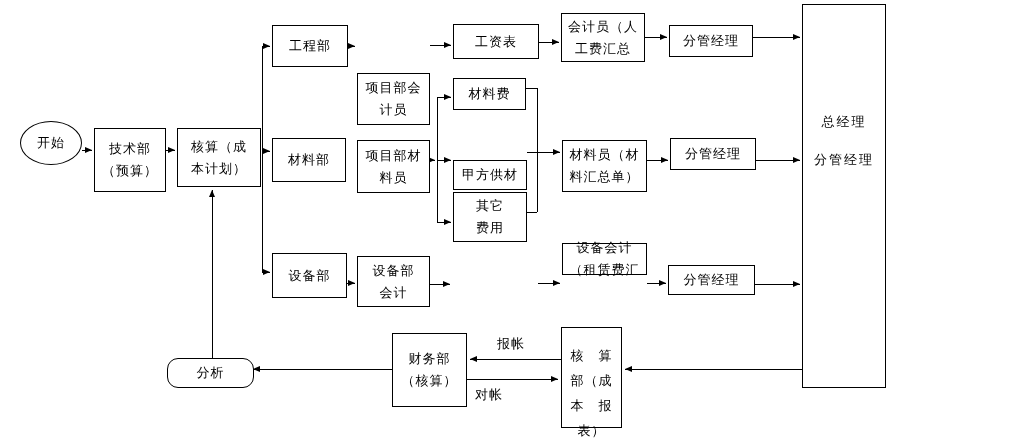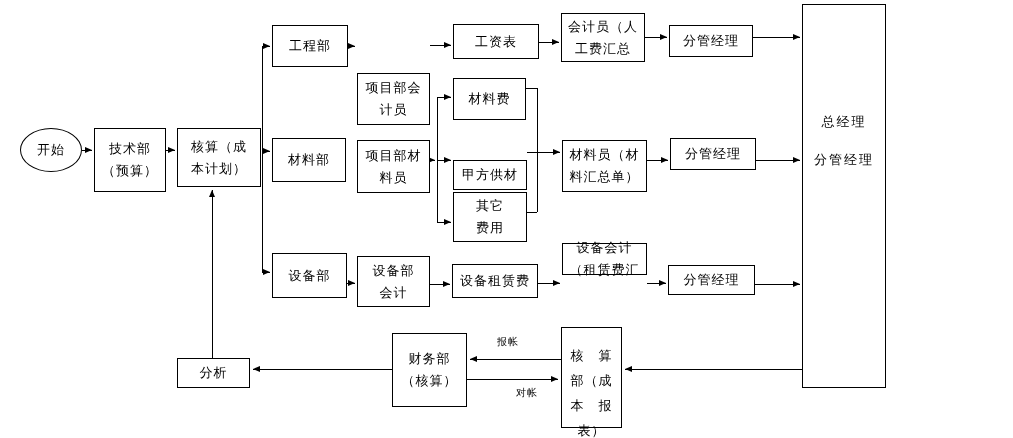--- a/index.html
+++ b/index.html
@@ -10,21 +10,21 @@
   .connectors{position:absolute;left:0;top:0;width:1013px;height:438px;}
   .connectors line{stroke:#000;stroke-width:1;shape-rendering:crispEdges;}
   .node{
     position:absolute;box-sizing:border-box;border:1px solid #000;background:#fff;
     display:flex;align-items:center;justify-content:center;text-align:center;
     font-size:13px;line-height:22px;letter-spacing:1px;white-space:pre-line;
   }
   .oval{border-radius:50%;}
   .gm{align-items:flex-start;padding-top:108px;line-height:19px;letter-spacing:2px;font-family:Liberation Mono, monospace;}
   .report{align-items:flex-start;padding-top:15px;line-height:25px;}
-  .edge-label{position:absolute;font-size:10px;letter-spacing:1px;white-space:nowrap;}
+  .edge-label{position:absolute;font-size:13px;letter-spacing:1px;white-space:nowrap;}
 </style>
 </head>
 <body>
 
 <div class="canvas">
 
   <svg class="connectors" viewBox="0 0 1013 438" xmlns="http://www.w3.org/2000/svg">
     <defs>
       <marker id="arr" markerWidth="8" markerHeight="8" refX="7" refY="3" orient="auto" markerUnits="userSpaceOnUse">
         <path d="M0,0 L7,3 L0,6 Z" fill="#000"></path>
@@ -67,21 +67,21 @@
 
     <line x1="802" y1="369" x2="625" y2="369" marker-end="url(#arr)"></line>
 
     <line x1="561" y1="359" x2="470" y2="359" marker-end="url(#arr)"></line>
     <line x1="467" y1="379" x2="558" y2="379" marker-end="url(#arr)"></line>
 
     <line x1="392" y1="369" x2="253" y2="369" marker-end="url(#arr)"></line>
     <line x1="212" y1="358" x2="212" y2="190" marker-end="url(#arr)"></line>
   </svg>
 
-  <div class="node oval" style="left:20px;top:128px;width:62px;height:44px;">开始</div>
+  <div class="node oval" style="left:20px;top:121px;width:62px;height:44px;">开始</div>
 
   <div class="node" style="left:94px;top:128px;width:72px;height:64px;">技术部
 （预算）</div>
 
   <div class="node" style="left:177px;top:128px;width:84px;height:59px;">核算（成
 本计划）</div>
 
   <div class="node" style="left:272px;top:25px;width:76px;height:42px;">工程部</div>
 
   <div class="node" style="left:357px;top:25px;width:73px;height:52px;margin-top:48px;">项目部会
@@ -92,55 +92,54 @@
   <div class="node" style="left:561px;top:13px;width:84px;height:49px;">会计员（人
 工费汇总</div>
 
   <div class="node" style="left:669px;top:25px;width:84px;height:32px;">分管经理</div>
 
   <div class="node" style="left:272px;top:138px;width:74px;height:44px;">材料部</div>
 
   <div class="node" style="left:357px;top:140px;width:73px;height:53px;">项目部材
 料员</div>
 
-  <div class="node" style="left:453px;top:78px;width:73px;height:42px;">材料费</div>
+  <div class="node" style="left:453px;top:78px;width:73px;height:32px;">材料费</div>
 
   <div class="node" style="left:453px;top:140px;width:74px;height:30px;margin-top:20px;">甲方供材</div>
 
   <div class="node" style="left:453px;top:192px;width:74px;height:50px;">其它
 费用</div>
 
   <div class="node" style="left:562px;top:140px;width:85px;height:52px;">材料员（材
 料汇总单）</div>
 
   <div class="node" style="left:670px;top:138px;width:86px;height:32px;">分管经理</div>
 
   <div class="node" style="left:272px;top:253px;width:75px;height:45px;">设备部</div>
 
   <div class="node" style="left:357px;top:256px;width:73px;height:51px;">设备部
 会计</div>
 
-  <div class="node" style="left:452px;top:264px;width:86px;height:34px;">设备租赁费</div>
 
   <div class="node" style="left:562px;top:243px;width:85px;height:32px;">设备会计
 （租赁费汇</div>
 
   <div class="node" style="left:668px;top:265px;width:87px;height:30px;">分管经理</div>
 
   <div class="node gm" style="left:802px;top:4px;width:84px;height:384px;">总经理
 
 分管经理</div>
 
   <div class="node" style="left:392px;top:326px;width:75px;height:74px;margin-top:7px;">财务部
 （核算）</div>
 
   <div class="node report" style="left:561px;top:327px;width:61px;height:101px;">核　算
 部（成
 本　报
 表）</div>
 
-  <div class="node" style="left:177px;top:358px;width:73px;height:30px;">分析</div>
+  <div class="node" style="left:167px;top:358px;width:87px;height:30px;border-radius:11px;">分析</div>
 
   <div class="edge-label" style="left:497px;top:335px;">报帐</div>
 
-  <div class="edge-label" style="left:516px;top:386px;">对帐</div>
+  <div class="edge-label" style="left:475px;top:386px;">对帐</div>
 
 </div>
 
 </body></html>

